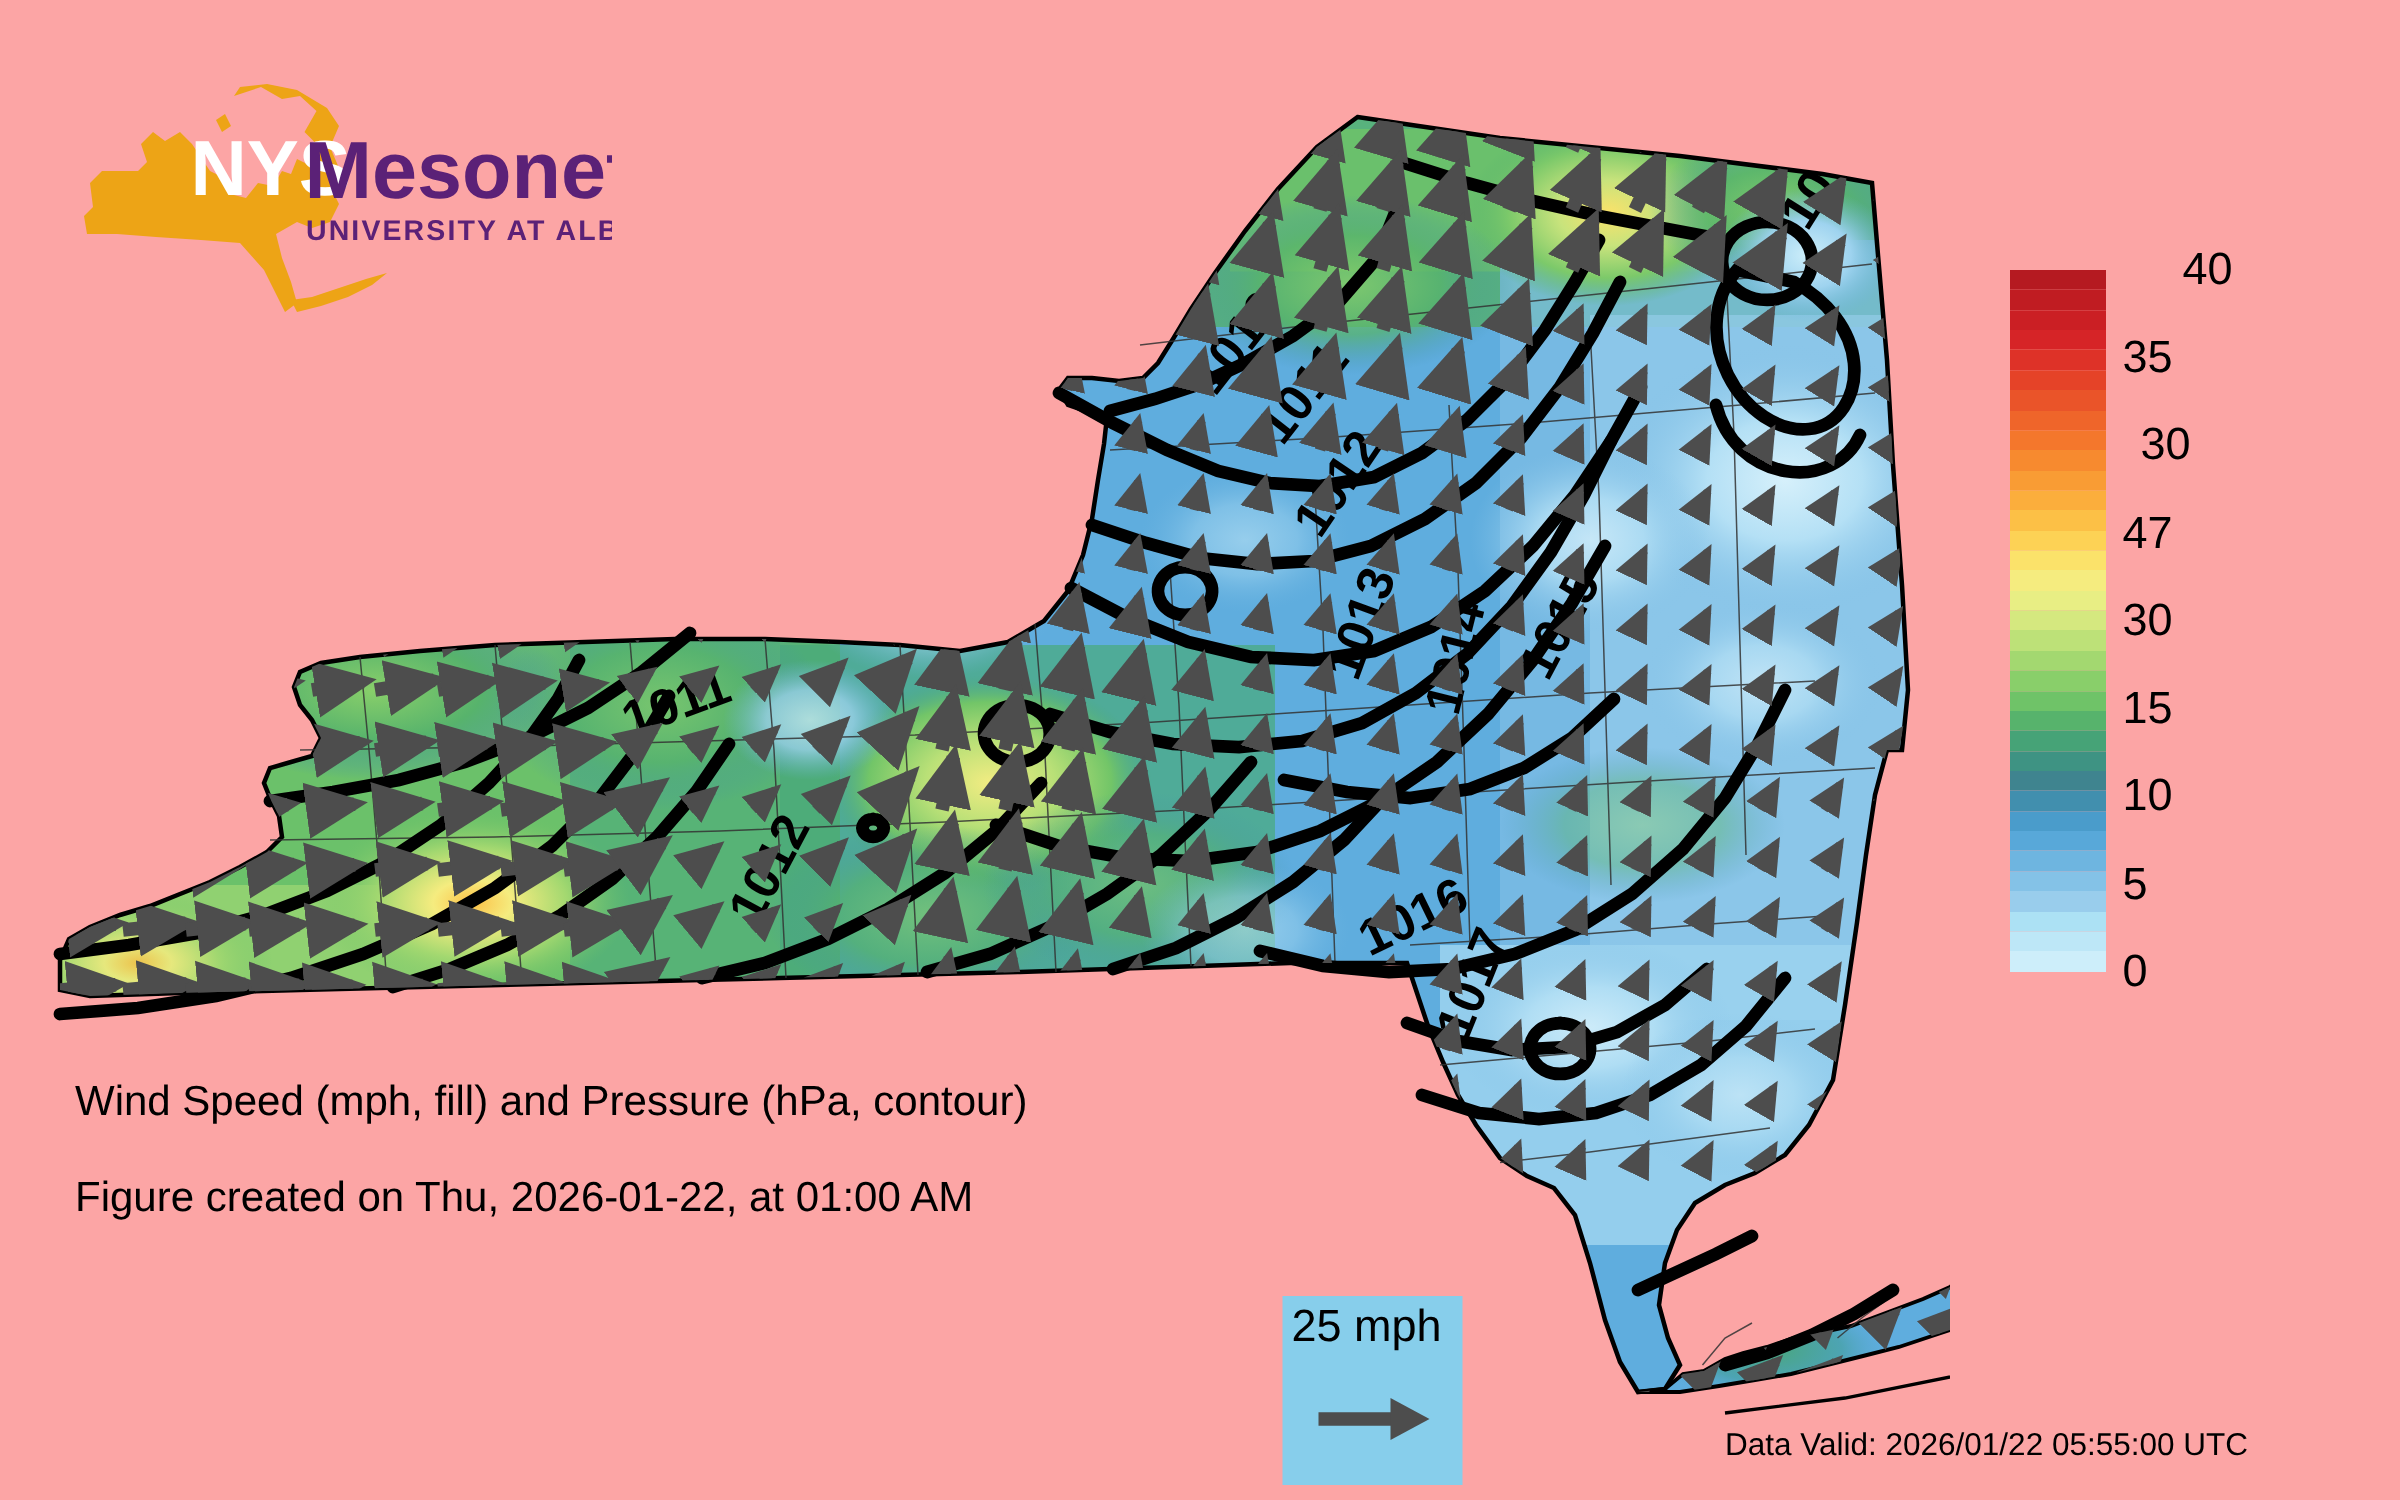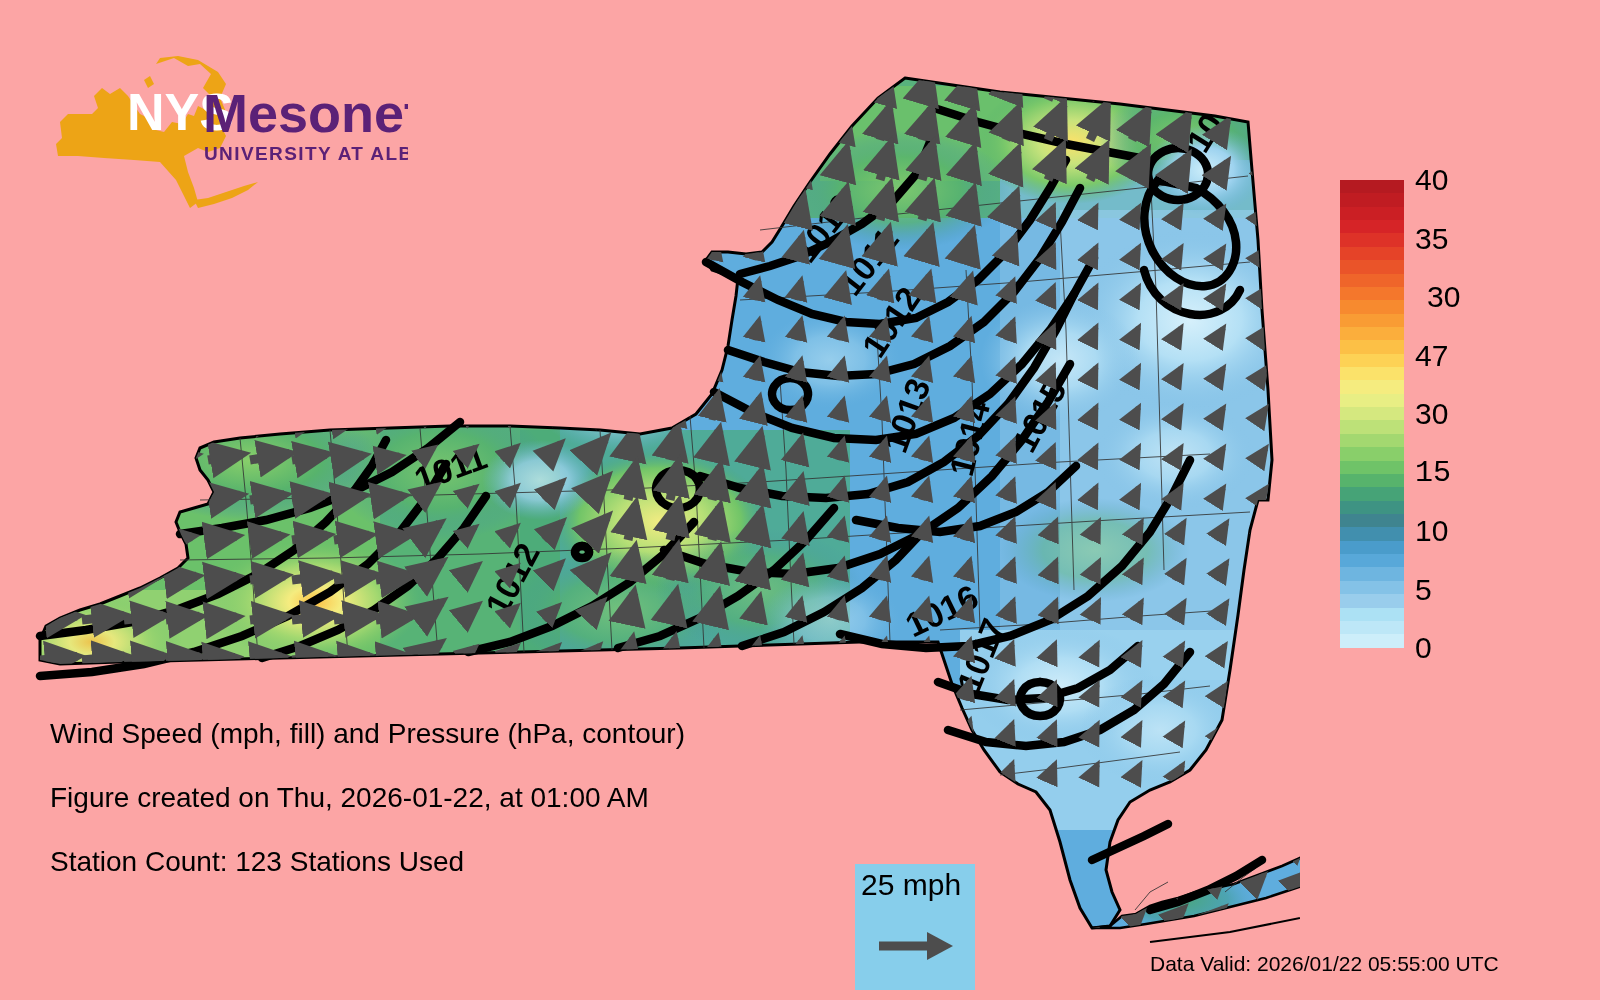--- a/index.html
+++ b/index.html
@@ -945,35 +945,34 @@
       <div class="cb-band" style="height: 13.3714px; background: rgb(74, 156, 203);"></div>
       <div class="cb-band" style="height: 13.3714px; background: rgb(88, 168, 217);"></div>
       <div class="cb-band" style="height: 13.3714px; background: rgb(110, 181, 224);"></div>
       <div class="cb-band" style="height: 13.3714px; background: rgb(132, 194, 231);"></div>
       <div class="cb-band" style="height: 13.3714px; background: rgb(153, 205, 236);"></div>
       <div class="cb-band" style="height: 13.3714px; background: rgb(172, 225, 244);"></div>
       <div class="cb-band" style="height: 13.3714px; background: rgb(189, 231, 247);"></div>
       <div class="cb-band" style="height: 13.3714px; background: rgb(205, 238, 250);"></div>
     </div>
   <div id="cb-ticks">
-      <div class="cb-tick" style="top: -15px;">40</div>
+      <div class="cb-tick" style="top: -15px; margin-left: 40px;">40</div>
       <div class="cb-tick" style="top: 43.5px;">35</div>
       <div class="cb-tick" style="top: 102px; margin-left: 12px;">30</div>
       <div class="cb-tick" style="top: 160.5px;">47</div>
       <div class="cb-tick" style="top: 219px;">30</div>
-      <div class="cb-tick" style="top: 277.5px; font-family: Liberation Mono, monospace;">15</div>
+      <div class="cb-tick" style="top: 277.5px;">15</div>
       <div class="cb-tick" style="top: 336px;">10</div>
       <div class="cb-tick" style="top: 394.5px;">5</div>
       <div class="cb-tick" style="top: 453px;">0</div>
     </div>
 
   <div id="caption">
     <div class="cap-line">Wind Speed (mph, fill) and Pressure (hPa, contour)</div>
     <div class="cap-line">Figure created on Thu, 2026-01-22, at 01:00 AM</div>
-    <div class="cap-line">Station Count: 123 Stations Used</div>
   </div>
 
   <div id="wind-legend">
     <div id="wind-legend-label">25 mph</div>
     <svg id="wind-legend-arrow" width="80" height="40" viewBox="0 0 80 40">
       <path d="M2 20 L54 20" stroke="#4d4d4d" stroke-width="9"></path>
       <path d="M50 6 L76 20 L50 34 Z" fill="#4d4d4d"></path>
     </svg>
   </div>
 

